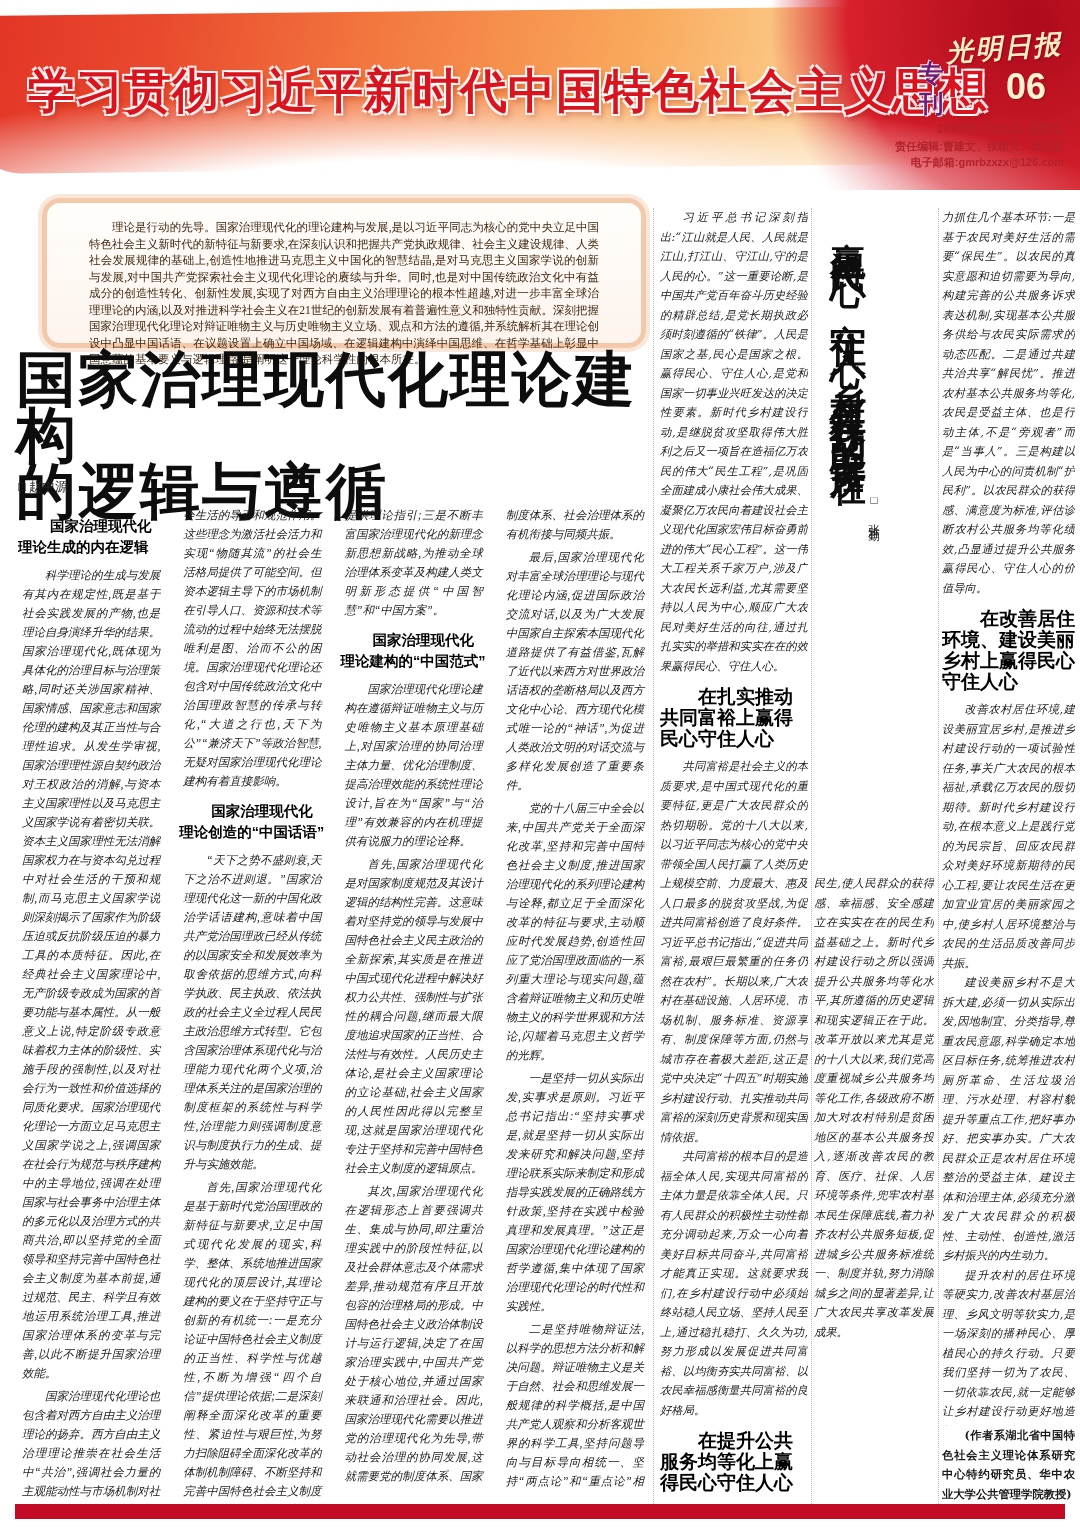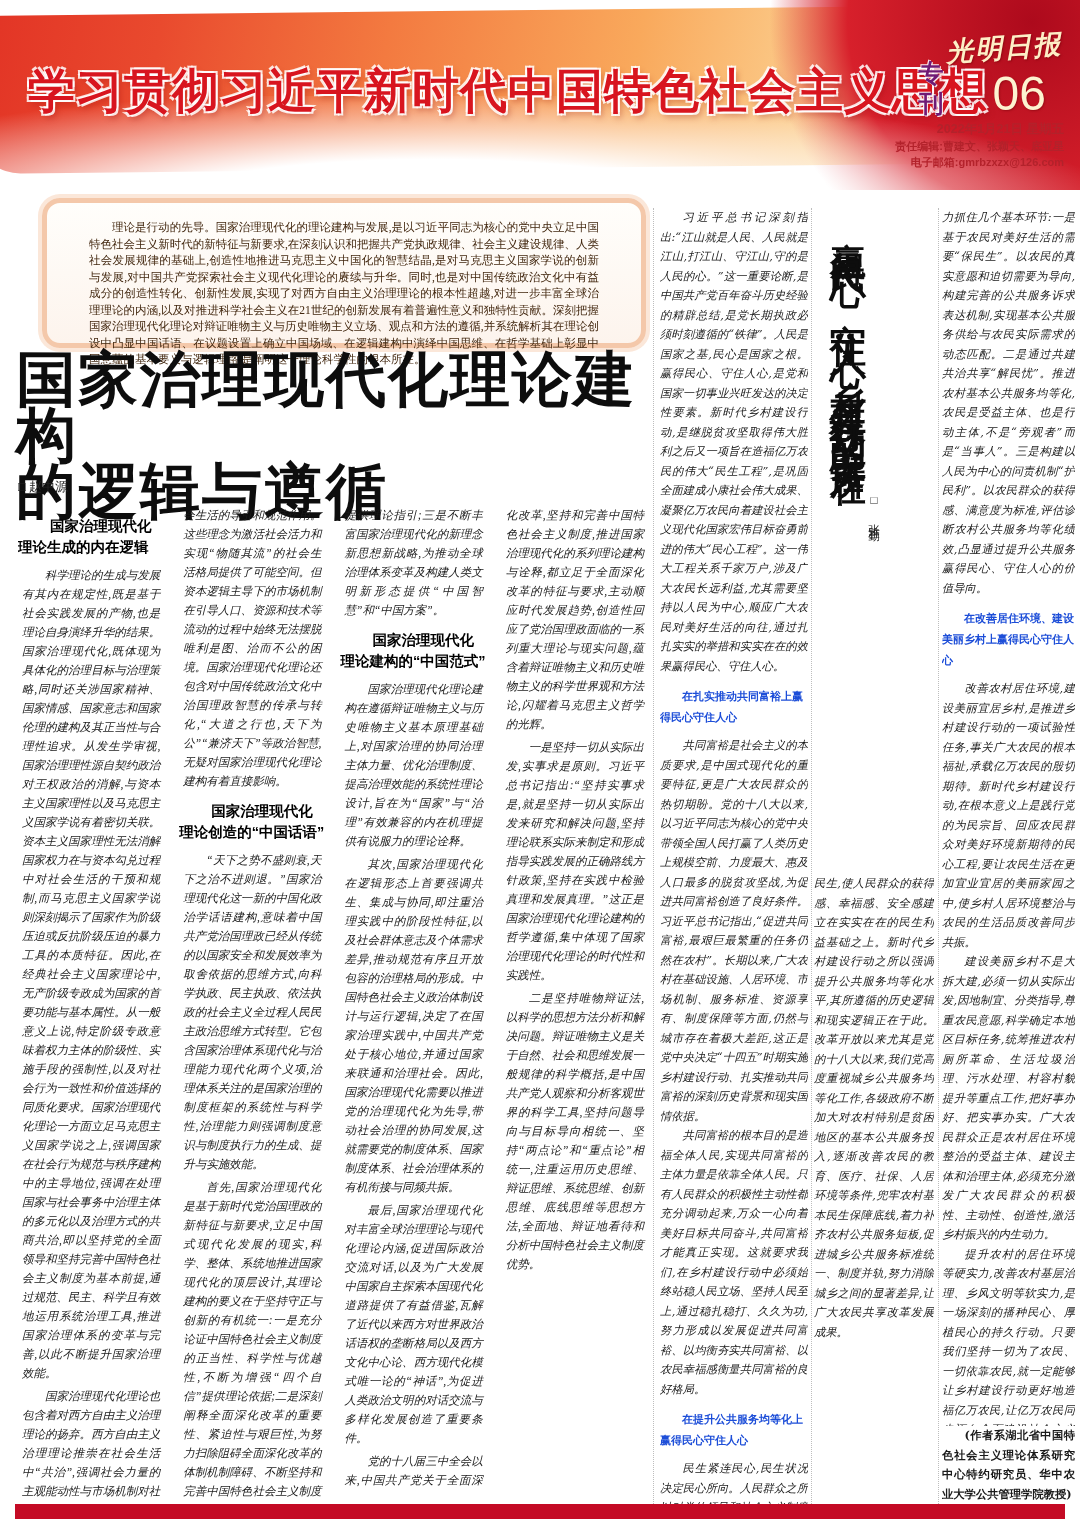--- a/index.html
+++ b/index.html
@@ -19,21 +19,21 @@
         color:#d8151f;white-space:nowrap;
         text-shadow:-2px -2px 0 rgba(255,255,255,.85),2px -2px 0 rgba(255,255,255,.85),
                     -2px 2px 0 rgba(255,255,255,.85),2px 2px 0 rgba(255,255,255,.85),3px 4px 6px rgba(140,0,10,.35);}
   .banner-sub{position:absolute;left:916px;top:58px;width:30px;
         font-family:"Liberation Sans",sans-serif;font-weight:900;font-size:25px;line-height:30px;color:#701a75;
         text-shadow:-1px -1px 0 rgba(255,255,255,.9),1px 1px 0 rgba(255,255,255,.9);text-align:center;}
   .paper-logo{position:absolute;right:18px;top:30px;font-family:"Liberation Serif",serif;font-style:italic;
         font-weight:bold;font-size:27px;color:#fdeec6;transform:rotate(-4deg);letter-spacing:2px;
         text-shadow:1px 1px 2px rgba(120,0,10,.6);}
   .page-number{position:absolute;right:34px;top:66px;font-family:"Liberation Sans",sans-serif;
-        font-size:48px;font-weight:normal;color:#fdf3d0;text-shadow:1px 1px 2px rgba(120,0,10,.5);}
+        font-size:36px;font-weight:bold;color:#fdf3d0;text-shadow:1px 1px 2px rgba(120,0,10,.5);}
   .dateblock{position:absolute;right:16px;top:120px;text-align:right;color:#b3222b;
         font-family:"Liberation Sans",sans-serif;margin-left:48px;}
   .dateblock .d1{font-size:12.5px;font-weight:bold;line-height:18px;}
   .dateblock .d2,.dateblock .d3{font-size:11px;font-weight:bold;line-height:16px;}
   
   #intro-box{position:absolute;left:42px;top:198px;width:604px;height:150px;box-sizing:border-box;
         border:5px solid #f4c8aa;border-radius:18px;background:linear-gradient(180deg,#fffefb,#fdf4ed);
         padding:16px 42px;box-shadow:0 0 0 4px #fbe7d9;}
   #intro-box p{margin:0;font-size:11.5px;line-height:16.5px;text-align:justify;text-indent:2em;color:#42270f;}
   
@@ -47,22 +47,22 @@
   #left-body h3{font-family:"Liberation Sans",sans-serif;font-size:14.5px;line-height:21px;margin:10px 0 8px;
         text-indent:2.2em;color:#000;}
   .author-note{font-weight:bold;}
   
   .vrule{position:absolute;top:208px;height:1296px;width:0;border-left:1px dotted #bdbdbd;}
   #r-colA{position:absolute;left:660px;top:208px;width:148px;height:1296px;overflow:hidden;}
   #r-strip{position:absolute;left:814px;top:208px;width:120px;height:1296px;display:flex;flex-direction:column;}
   #r-colB{position:absolute;left:942px;top:208px;width:133px;height:1296px;display:flex;flex-direction:column;overflow:hidden;}
   .ritalic{font-family:"DejaVu Serif","Liberation Serif",serif;font-style:italic;font-size:11.3px;line-height:19.5px;}
   .ritalic p{margin:0;text-indent:2em;text-align:justify;}
-  .rhead{font-family:"Liberation Sans",sans-serif;font-style:normal;font-weight:bold;font-size:11px;
-        line-height:21px;margin:10px 0 8px;text-indent:2em;color:#1d4ed8;}
+  .rhead{font-family:"Liberation Sans",sans-serif;font-style:normal;font-weight:bold;font-size:19px;
+        line-height:21px;margin:10px 0 8px;text-indent:2em;color:#000000;}
   #v-title-box{position:relative;height:660px;flex:0 0 auto;}
   #v-title{position:absolute;left:6px;top:6px;height:640px;writing-mode:vertical-rl;
         font-family:"Liberation Serif",serif;font-weight:900;font-size:36px;letter-spacing:9px;
         line-height:56px;color:#0d0d0d;}
   #v-byline{position:absolute;left:52px;top:286px;writing-mode:vertical-rl;font-size:11.5px;
         letter-spacing:3px;color:#222;}
   #r-strip-text{flex:1;overflow:hidden;padding-top:6px;}
   #r-colB-content{flex:1;overflow:hidden;}
   #r-colB-note{flex:0 0 auto;}
   
@@ -100,20 +100,21 @@
 
   <div id="left-body">
     <h3>国家治理现代化理论生成的内在逻辑</h3>
     <p>科学理论的生成与发展有其内在规定性,既是基于社会实践发展的产物,也是理论自身演绎升华的结果。国家治理现代化,既体现为具体化的治理目标与治理策略,同时还关涉国家精神、国家情感、国家意志和国家伦理的建构及其正当性与合理性追求。从发生学审视,国家治理理性源自契约政治对王权政治的消解,与资本主义国家理性以及马克思主义国家学说有着密切关联。资本主义国家理性无法消解国家权力在与资本勾兑过程中对社会生活的干预和规制,而马克思主义国家学说则深刻揭示了国家作为阶级压迫或反抗阶级压迫的暴力工具的本质特征。因此,在经典社会主义国家理论中,无产阶级专政成为国家的首要功能与基本属性。从一般意义上说,特定阶级专政意味着权力主体的阶级性、实施手段的强制性,以及对社会行为一致性和价值选择的同质化要求。国家治理现代化理论一方面立足马克思主义国家学说之上,强调国家在社会行为规范与秩序建构中的主导地位,强调在处理国家与社会事务中治理主体的多元化以及治理方式的共商共治,即以坚持党的全面领导和坚持完善中国特色社会主义制度为基本前提,通过规范、民主、科学且有效地运用系统治理工具,推进国家治理体系的变革与完善,以此不断提升国家治理效能。</p>
     <p>国家治理现代化理论也包含着对西方自由主义治理理论的扬弃。西方自由主义治理理论推崇在社会生活中“共治”,强调社会力量的主观能动性与市场机制对社会生活的导引和规范作用。这些理念为激活社会活力和实现“物随其流”的社会生活格局提供了可能空间。但资本逻辑主导下的市场机制在引导人口、资源和技术等流动的过程中始终无法摆脱唯利是图、治而不公的困境。国家治理现代化理论还包含对中国传统政治文化中治国理政智慧的传承与转化,“大道之行也,天下为公”“兼济天下”等政治智慧,无疑对国家治理现代化理论建构有着直接影响。</p>
     <h3>国家治理现代化理论创造的“中国话语”</h3>
     <p>“天下之势不盛则衰,天下之治不进则退。”国家治理现代化这一新的中国化政治学话语建构,意味着中国共产党治国理政已经从传统的以国家安全和发展效率为取舍依据的思维方式,向科学执政、民主执政、依法执政的社会主义全过程人民民主政治思维方式转型。它包含国家治理体系现代化与治理能力现代化两个义项,治理体系关注的是国家治理的制度框架的系统性与科学性,治理能力则强调制度意识与制度执行力的生成、提升与实施效能。</p>
     <p>首先,国家治理现代化是基于新时代党治国理政的新特征与新要求,立足中国式现代化发展的现实,科学、整体、系统地推进国家现代化的顶层设计,其理论建构的要义在于坚持守正与创新的有机统一:一是充分论证中国特色社会主义制度的正当性、科学性与优越性,不断为增强“四个自信”提供理论依据;二是深刻阐释全面深化改革的重要性、紧迫性与艰巨性,为努力扫除阻碍全面深化改革的体制机制障碍、不断坚持和完善中国特色社会主义制度提供理论指引;三是不断丰富国家治理现代化的新理念新思想新战略,为推动全球治理体系变革及构建人类文明新形态提供“中国智慧”和“中国方案”。</p>
     <h3>国家治理现代化理论建构的“中国范式”</h3>
     <p>国家治理现代化理论建构在遵循辩证唯物主义与历史唯物主义基本原理基础上,对国家治理的协同治理主体力量、优化治理制度、提高治理效能的系统性理论设计,旨在为“国家”与“治理”有效兼容的内在机理提供有说服力的理论诠释。</p>
+    <p>首先,国家治理现代化是对国家制度规范及其设计逻辑的结构性完善。这意味着对坚持党的领导与发展中国特色社会主义民主政治的全新探索,其实质是在推进中国式现代化进程中解决好权力公共性、强制性与扩张性的耦合问题,继而最大限度地追求国家的正当性、合法性与有效性。人民历史主体论,是社会主义国家理论的立论基础,社会主义国家的人民性因此得以完整呈现,这就是国家治理现代化专注于坚持和完善中国特色社会主义制度的逻辑原点。</p>
     <p>其次,国家治理现代化在逻辑形态上首要强调共生、集成与协同,即注重治理实践中的阶段性特征,以及社会群体意志及个体需求差异,推动规范有序且开放包容的治理格局的形成。中国特色社会主义政治体制设计与运行逻辑,决定了在国家治理实践中,中国共产党处于核心地位,并通过国家来联通和治理社会。因此,国家治理现代化需要以推进党的治理现代化为先导,带动社会治理的协同发展,这就需要党的制度体系、国家制度体系、社会治理体系的有机衔接与同频共振。</p>
     <p>最后,国家治理现代化对丰富全球治理理论与现代化理论内涵,促进国际政治交流对话,以及为广大发展中国家自主探索本国现代化道路提供了有益借鉴,瓦解了近代以来西方对世界政治话语权的垄断格局以及西方文化中心论、西方现代化模式唯一论的“神话”,为促进人类政治文明的对话交流与多样化发展创造了重要条件。</p>
     <p>党的十八届三中全会以来,中国共产党关于全面深化改革,坚持和完善中国特色社会主义制度,推进国家治理现代化的系列理论建构与诠释,都立足于全面深化改革的特征与要求,主动顺应时代发展趋势,创造性回应了党治国理政面临的一系列重大理论与现实问题,蕴含着辩证唯物主义和历史唯物主义的科学世界观和方法论,闪耀着马克思主义哲学的光辉。</p>
     <p>一是坚持一切从实际出发,实事求是原则。习近平总书记指出:“坚持实事求是,就是坚持一切从实际出发来研究和解决问题,坚持理论联系实际来制定和形成指导实践发展的正确路线方针政策,坚持在实践中检验真理和发展真理。”这正是国家治理现代化理论建构的哲学遵循,集中体现了国家治理现代化理论的时代性和实践性。</p>
     <p>二是坚持唯物辩证法,以科学的思想方法分析和解决问题。辩证唯物主义是关于自然、社会和思维发展一般规律的科学概括,是中国共产党人观察和分析客观世界的科学工具,坚持问题导向与目标导向相统一、坚持“两点论”和“重点论”相统一,注重运用历史思维、辩证思维、系统思维、创新思维、底线思维等思想方法,全面地、辩证地看待和分析中国特色社会主义制度优势。</p>
 
   </div>
 
   <div class="vrule" style="left:653px;"></div>
   <div class="vrule" style="left:811px;"></div>

